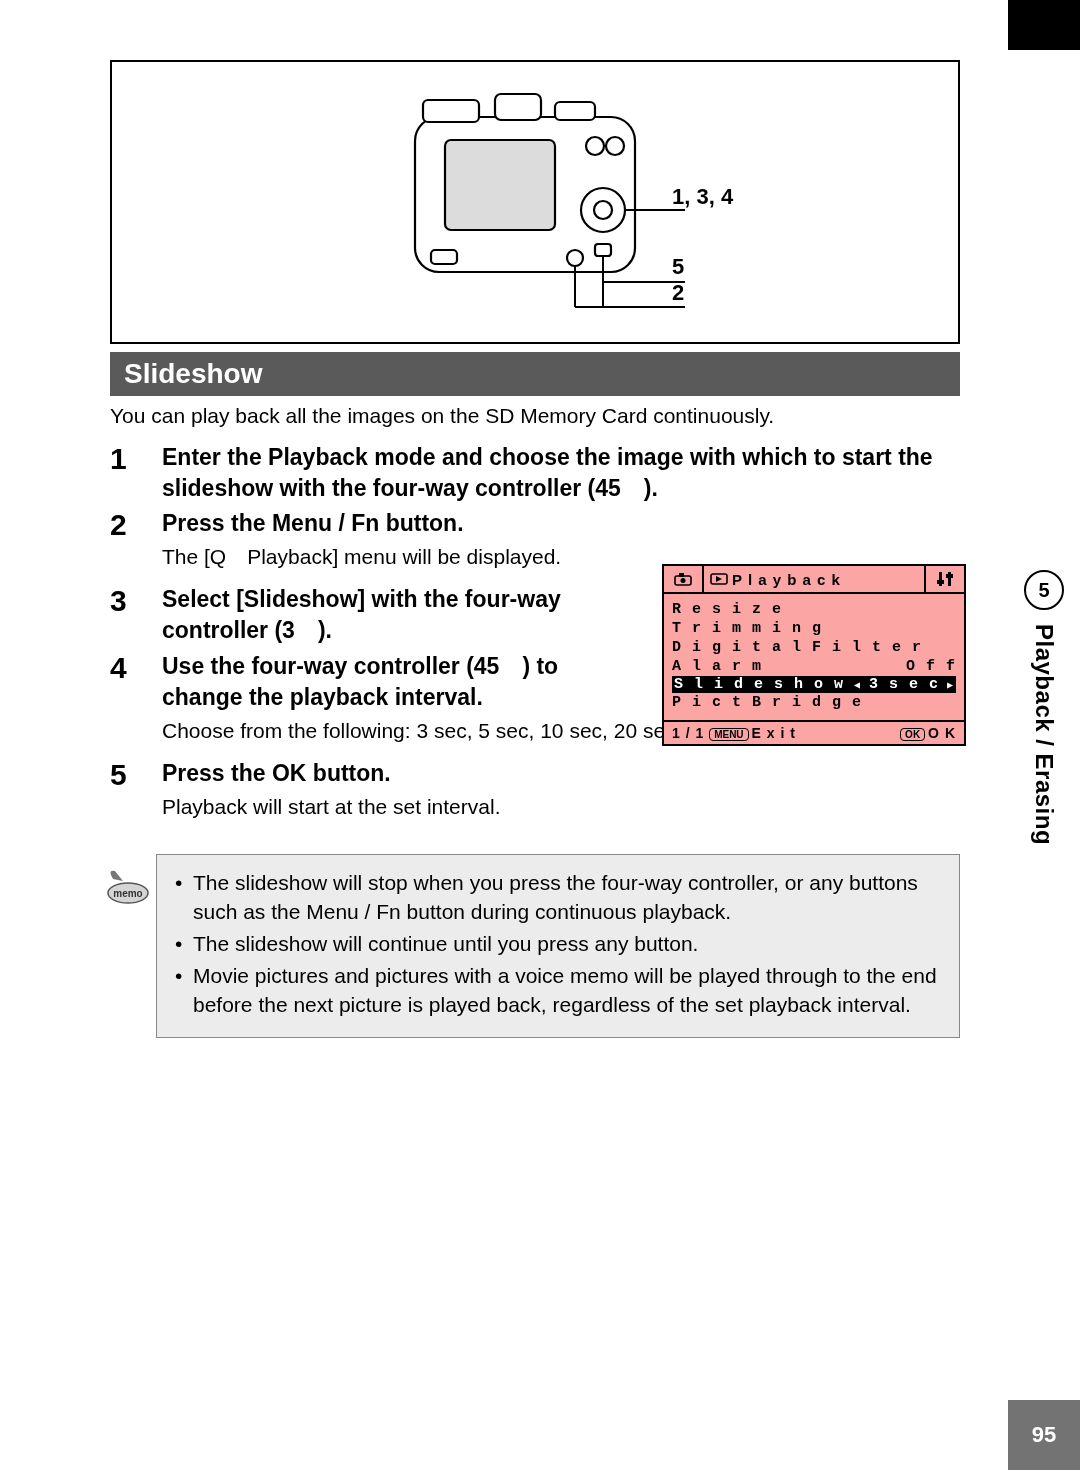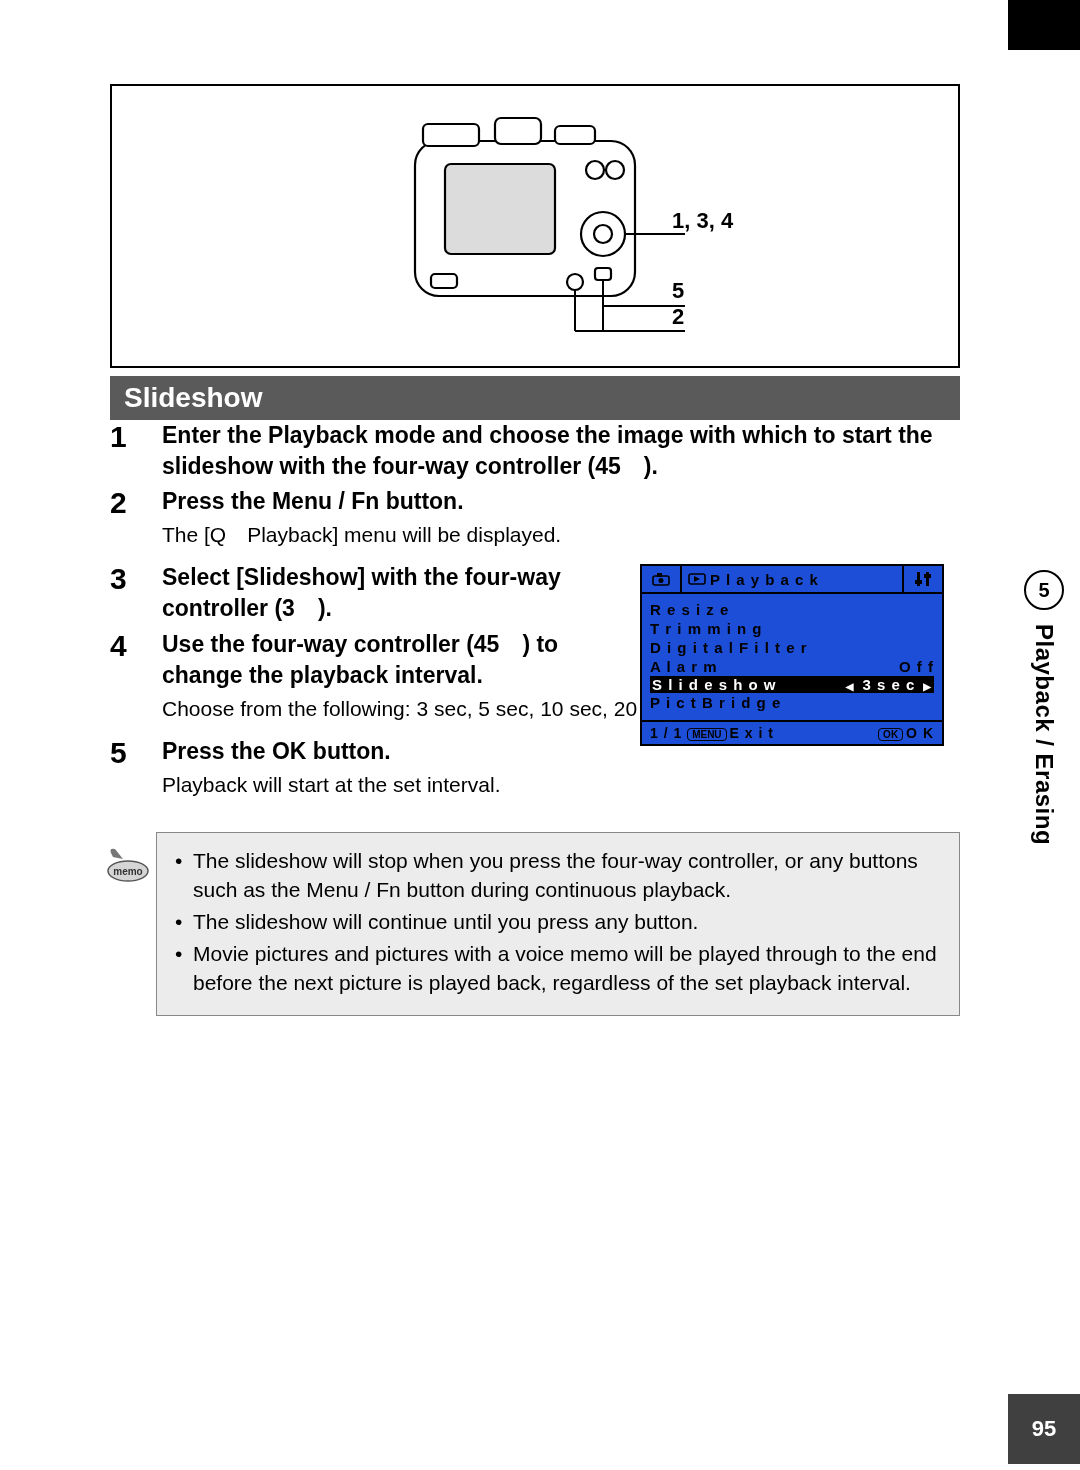--- a/index.html
+++ b/index.html
@@ -31,24 +31,24 @@
     position: absolute;
     right: 0;
     top: 0;
     width: 72px;
     height: 50px;
     background: #000;
   }
   .black-block-bottom {
     position: absolute;
     right: 0;
-    bottom: 6px;
+    bottom: 0;
     width: 72px;
     height: 70px;
-    background: #404040;
+    background: #737373;
     color: #fff;
     display: flex;
     align-items: center;
     justify-content: center;
     font-size: 22px;
     font-weight: bold;
   }
   .side-label-wrap {
     position: absolute;
     right: 0;
@@ -78,21 +78,20 @@
     letter-spacing: 0.5px;
   }
   .diagram-box {
     border: 2px solid #000;
     height: 280px;
     display: flex;
     align-items: center;
     justify-content: center;
     position: relative;
     margin-bottom: 8px;
-    margin-top: 24px;
   }
   .camera-svg { width: 380px; height: 240px; }
   .callout {
     position: absolute;
     font-size: 22px;
     font-weight: bold;
   }
   .section-bar {
     background: #5a5a5a;
     color: #fff;
@@ -127,26 +126,26 @@
     font-size: 23px;
     line-height: 1.35;
   }
   .step-sub {
     font-size: 21px;
     margin: 4px 0 10px 0;
     line-height: 1.3;
   }
   .menu-shot {
     position: absolute;
-    right: 136px;
+    right: 114px;
     top: 564px;
     width: 300px;
     border: 2px solid #000;
     font-size: 15px;
-    background: #1d4ed8;
+    background: #fca5a5;
   }
   .menu-tabs {
     display: flex;
     border-bottom: 2px solid #000;
     align-items: stretch;
     height: 26px;
   }
   .menu-tab-l, .menu-tab-r {
     width: 38px;
     border-right: 2px solid #000;
@@ -163,20 +162,21 @@
   }
   .menu-items {
     padding: 6px 8px 8px 8px;
     letter-spacing: 1px;
     font-weight: bold;
   }
   .menu-item-row {
     display: flex;
     justify-content: space-between;
     padding: 1px 0;
+    font-family: Liberation Mono, monospace;
   }
   .menu-item-row.hl { background: #000; color: #fff; padding: 0 2px; }
   .menu-item-row.hl .mi-left { background:#000;}
   .menu-footer {
     border-top: 2px solid #000;
     display: flex;
     justify-content: space-between;
     padding: 3px 8px;
     letter-spacing: 1px;
     font-weight: bold;
@@ -263,20 +263,21 @@
           <line x1="258" y1="200" x2="340" y2="200"></line>
         </g>
       </svg>
       <div class="callout" style="left:560px; top:122px;">1, 3, 4</div>
       <div class="callout" style="left:560px; top:192px;">5</div>
       <div class="callout" style="left:560px; top:218px;">2</div>
     </div>
 
     <div class="section-bar">Slideshow</div>
 
+    <div class="intro">You can play back all the images on the SD Memory Card continuously.</div>
 
     <div class="step-content-wrap">
       <div class="steps">
 
         <div class="step-row">
           <div class="step-num">1</div>
           <div class="step-body">
             <div class="step-title">Enter the Playback mode and choose the image with which to start the slideshow with the four-way controller (45 ).</div>
           </div>
         </div>

